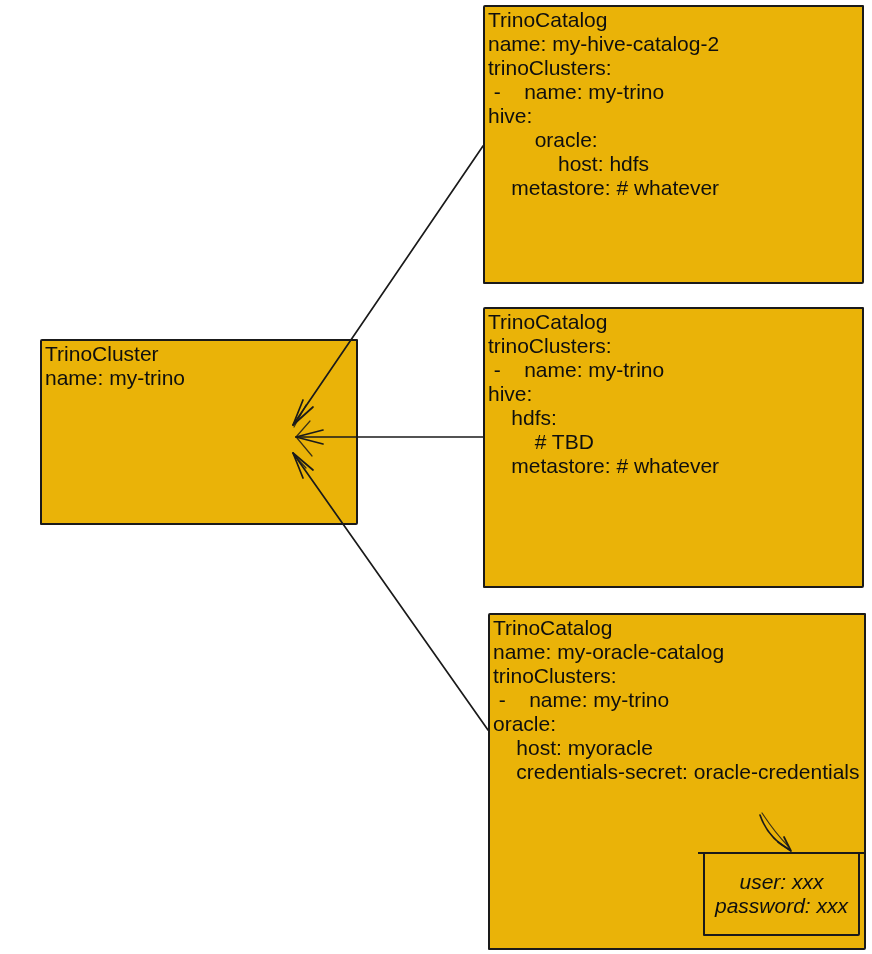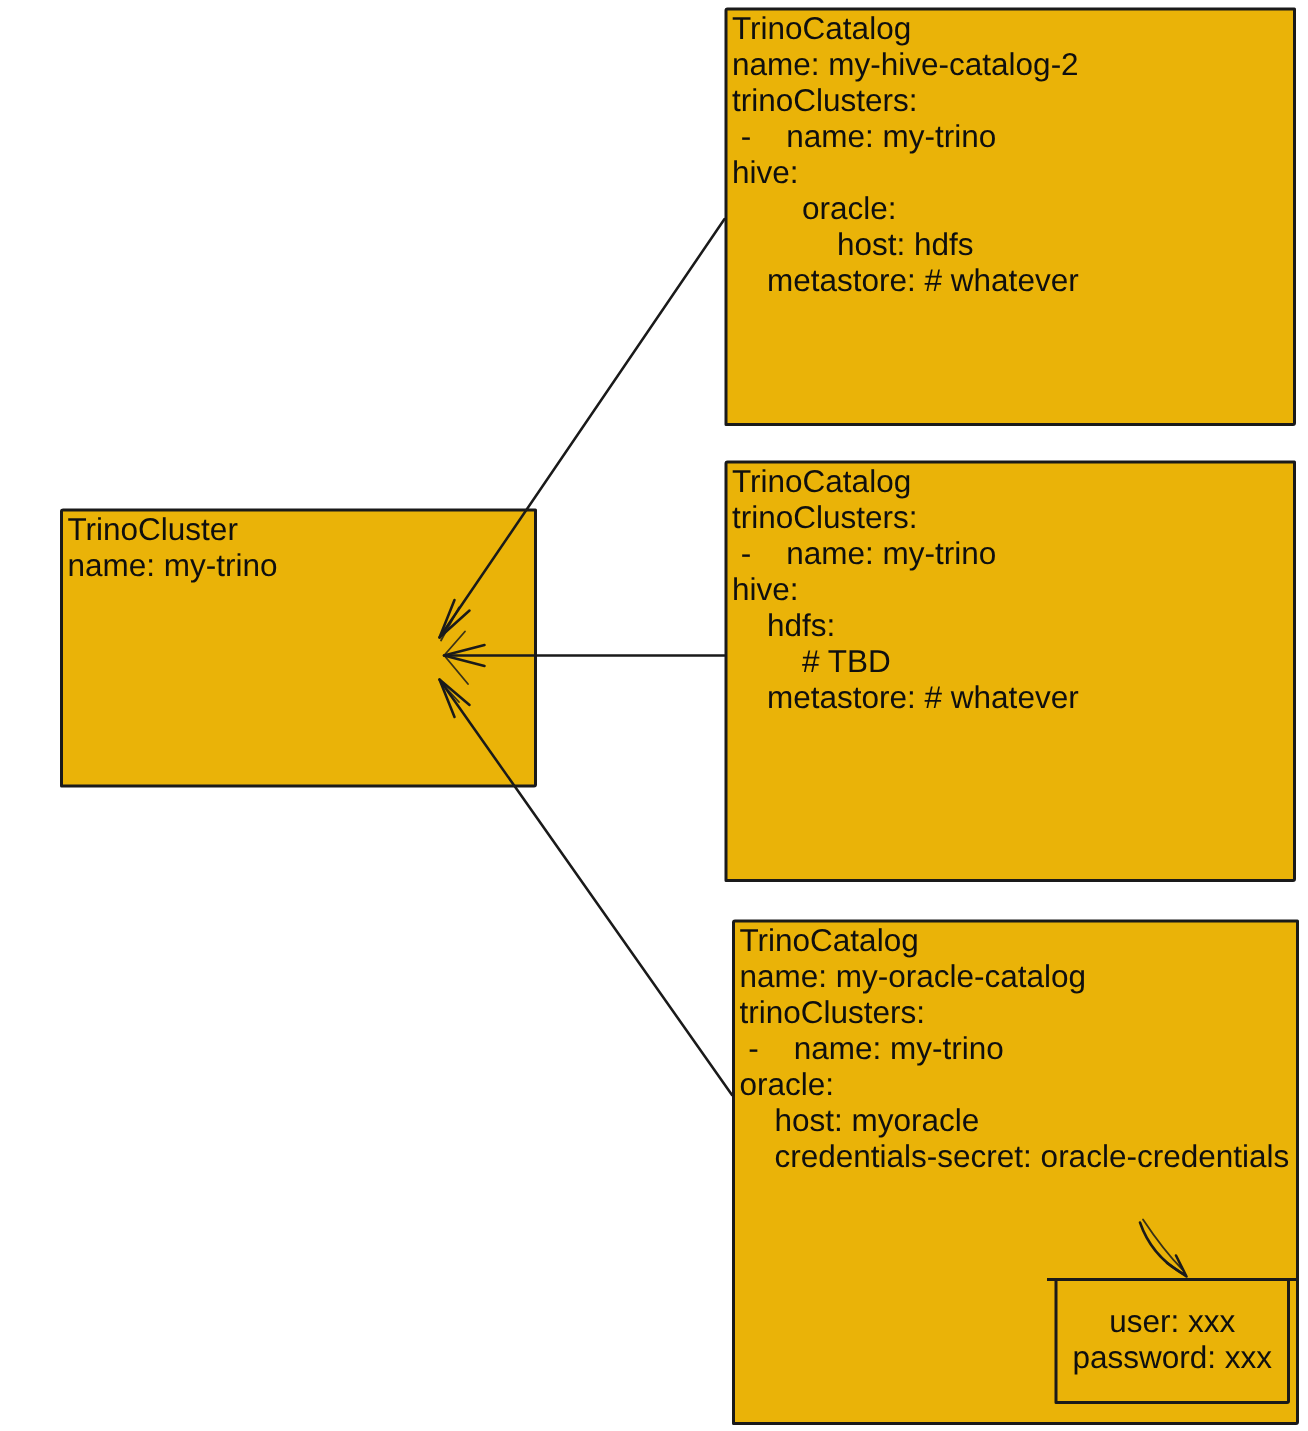--- a/index.html
+++ b/index.html
@@ -25,20 +25,21 @@
   .ln { white-space: pre; }
   .cluster { left: 3px;   top: 339px; width: 318px; height: 186px; margin-left: 37px; }
   .c1      { left: 483px; top: 5px;   width: 381px; height: 279px; }
   .c2      { left: 483px; top: 307px; width: 381px; height: 281px; }
   .c3      { left: 488px; top: 613px; width: 378px; height: 337px; }
   .secret  {
     left: 703px; top: 852px; width: 157px; height: 84px;
     display: flex; flex-direction: column;
     justify-content: center; align-items: center;
     text-align: center;
+    font-style: italic;
   }
   
   .secret::before, .secret::after {
     content: ""; position: absolute; top: -2px; height: 2px;
     background: #1a1a1a;
   }
   .secret::before { left: -7px; width: 12px; }
   .secret::after  { right: -7px; width: 12px; }
   svg.overlay {
     position: absolute; left: 0; top: 0;

